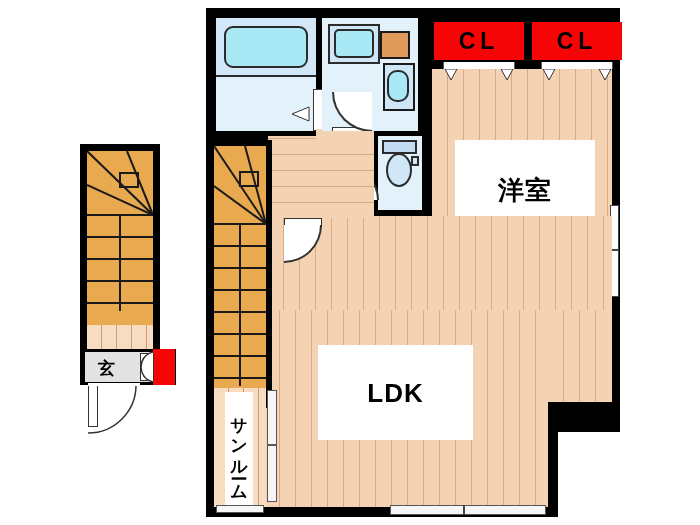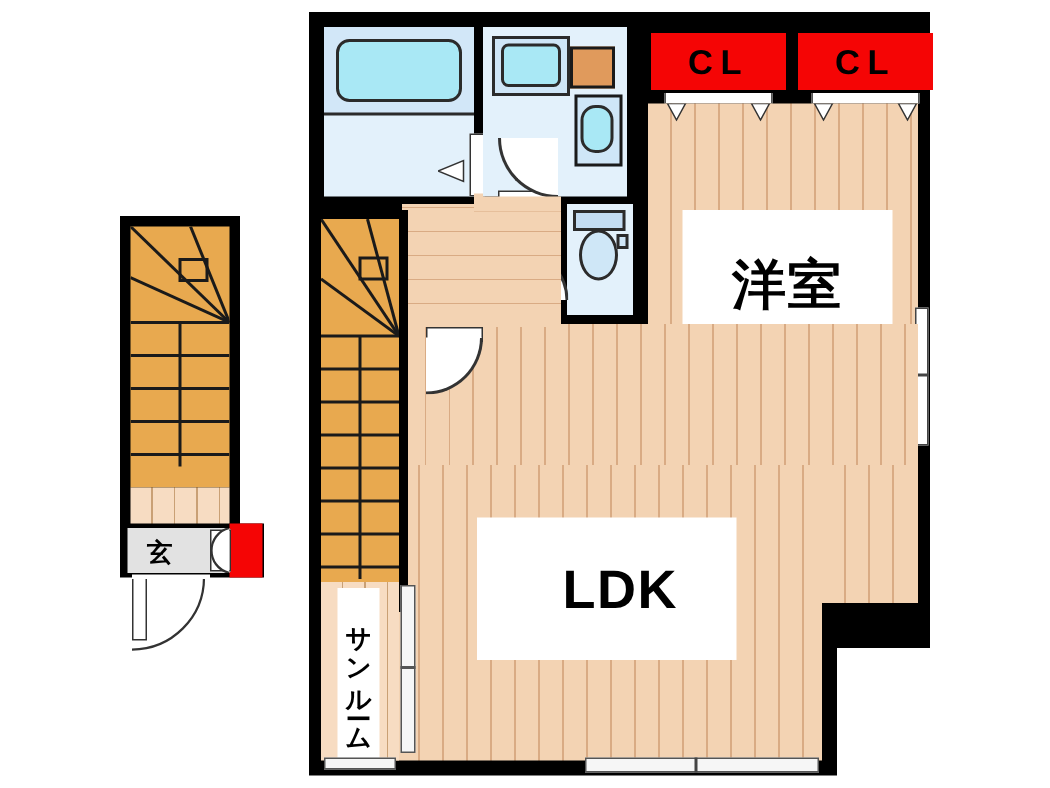--- a/index.html
+++ b/index.html
@@ -57,21 +57,21 @@
     position:absolute;background:#ffffff;color:#000;
     display:flex;align-items:center;justify-content:center;
     flex-direction:column;line-height:1.0;font-weight:bold;
     letter-spacing:1px;
   }
   .cl{
     background:#f50505;color:#000;border:0;
     font-size:23px;font-weight:bold;letter-spacing:5px;
     display:flex;align-items:center;justify-content:center;
   }
-  .room-name{font-size:36px;}
+  .room-name{font-size:26px;}
   .room-size{font-size:30px;}
   .vtext{
     writing-mode:vertical-rl;text-orientation:upright;
     font-size:17px;font-weight:bold;letter-spacing:2px;
     background:#fff;color:#000;display:flex;align-items:center;justify-content:center;
   }
   .genkan-t{font-size:17px;font-weight:bold;}
   .fold{border-left:1px solid #555;border-right:1px solid #555;background:#fff;}
 </style>
 </head>
@@ -145,21 +145,21 @@
   <div class="abs kitchen-counter" style="left:489px;top:318px;width:120px;height:34px;"></div>
   <div class="abs" style="left:572px;top:318px;width:2px;height:34px;background:#1a1a1a;"></div>
   <div class="abs basin" style="left:499px;top:325px;width:44px;height:20px;"></div>
   <div class="abs burner" style="left:580px;top:330px;width:9px;height:9px;"></div>
   <div class="abs burner" style="left:596px;top:330px;width:9px;height:9px;"></div>
 
   <div class="abs floor-wood" style="left:268px;top:216px;width:344px;height:186px;"></div>
   <div class="abs floor-wood" style="left:216px;top:310px;width:332px;height:197px;"></div>
   <div class="abs floor-wood" style="left:548px;top:310px;width:62px;height:92px;"></div>
 
-  <div class="label" style="left:318px;top:345px;width:155px;height:95px;padding-left:18px;">
+  <div class="label" style="left:318px;top:345px;width:155px;height:95px;">
     <span class="room-name">LDK</span>
   </div>
 
   <div class="abs slider" style="left:390px;top:505px;width:156px;height:10px;"></div>
   <div class="abs" style="left:463px;top:505px;width:2px;height:10px;background:#444;"></div>
 
   <div class="abs floor-wood-v" style="left:268px;top:136px;width:106px;height:82px;"></div>
   <div class="abs floor-wood-v" style="left:316px;top:131px;width:58px;height:10px;"></div>
 
   <div class="abs door-leaf" style="left:284px;top:218px;width:38px;height:10px;"></div>

